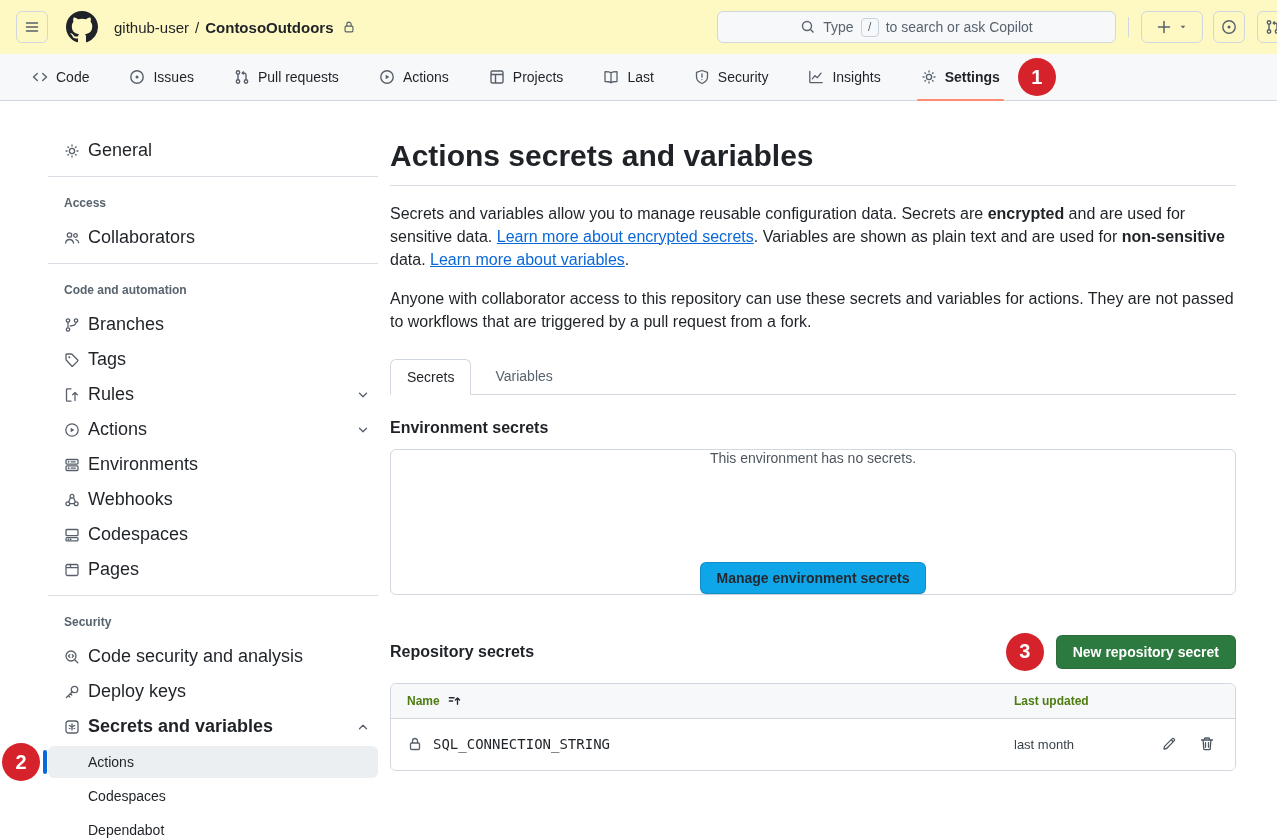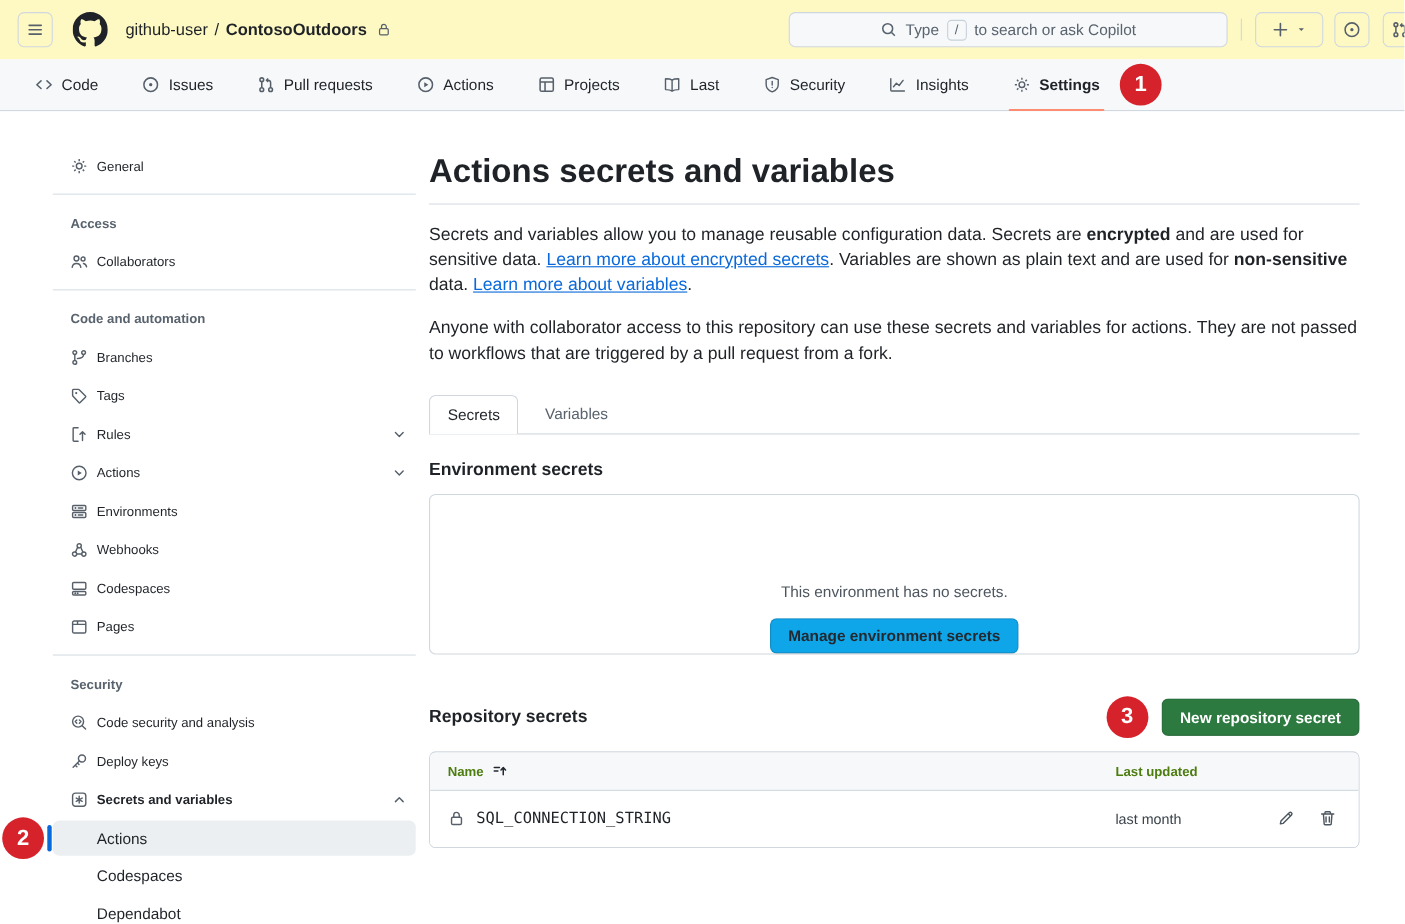--- a/index.html
+++ b/index.html
@@ -34,21 +34,21 @@
   
   .num-badge { width: 38px; height: 38px; border-radius: 50%; background: #d6232b; color: #fff; font-size: 20px; font-weight: 700; display: flex; align-items: center; justify-content: center; z-index: 20; }
   .badge-1 { position: absolute; right: -46px; top: 50%; transform: translateY(-50%); }
   .badge-2 { position: absolute; left: -46px; top: 50%; transform: translateY(-50%); }
   .badge-3 { flex: none; margin-right: 12px; }
 
   
   .layout { display: flex; }
   .sidebar { width: 390px; flex: none; padding: 32px 0 0 48px; }
   .sidebar-inner { width: 330px; }
-  .side-item { height: 35px; display: flex; align-items: center; gap: 8px; padding: 0 8px 0 16px; font-size: 12px; color: #1f2328; cursor: pointer; border-radius: 6px; }
+  .side-item { height: 35px; display: flex; align-items: center; gap: 8px; padding: 0 8px 0 16px; font-size: 18px; color: #1f2328; cursor: pointer; border-radius: 6px; }
   .side-item .side-ic { color: #57606a; flex: none; display: flex; }
   .side-item .grow { flex: 1; }
   .side-item .chev { color: #57606a; flex: none; display: flex; }
   .side-item.bold { font-weight: 600; }
   .side-divider { height: 1px; background: #d8dee4; margin: 8px 0; }
   .side-header { height: 35px; display: flex; align-items: center; padding-left: 16px; font-size: 12px; font-weight: 700; color: #59636e; }
   .sub-item { position: relative; height: 32px; margin: 2px 0; display: flex; align-items: center; padding-left: 40px; font-size: 14px; color: #1f2328; cursor: pointer; border-radius: 6px; }
   .sub-item.active { background: #eceff1; }
   .active-bar { position: absolute; left: -5px; top: 50%; transform: translateY(-50%); width: 4px; height: 24px; background: #0969da; border-radius: 2px; }
 
@@ -59,21 +59,21 @@
   .intro + .intro { margin-top: 16px; }
   .intro b { font-weight: 700; }
   a.link { color: #0969da; text-decoration: underline; cursor: pointer; }
 
   .tabnav { margin-top: 26px; display: flex; align-items: flex-start; border-bottom: 1px solid #d0d7de; }
   .tabnav-tab { font-size: 14px; padding: 9px 16px; cursor: pointer; }
   .tabnav-tab.active { background: #fff; border: 1px solid #d0d7de; border-bottom: 1px solid #fff; border-radius: 6px 6px 0 0; margin-bottom: -1px; color: #1f2328; }
   .tabnav-tab.inactive { color: #59636e; margin-left: 8px; }
 
   .section-heading { margin-top: 24px; font-size: 16px; font-weight: 700; }
-  .empty-box { margin-top: 12px; height: 146px; border: 1px solid #d0d7de; border-radius: 6px; display: flex; flex-direction: column; align-items: center; justify-content: flex-end; gap: 16px; }
+  .empty-box { margin-top: 12px; height: 146px; border: 1px solid #d0d7de; border-radius: 6px; display: flex; flex-direction: column; align-items: center; justify-content: space-between; gap: 16px; }
   .empty-msg { font-size: 14px; color: #4d565f; }
   .btn { font-family: "Liberation Sans", sans-serif; font-size: 14px; font-weight: 600; border-radius: 6px; cursor: pointer; }
   .btn-secondary { padding: 7px 16px; background: #0ea5e9; color: #24292f; border: 1px solid rgba(31,35,40,0.18); box-shadow: 0 1px 0 rgba(31,35,40,0.04); }
   .btn-primary { padding: 8px 16px; background: #2c7a3f; color: #fff; border: 1px solid rgba(31,35,40,0.15); }
 
   .repo-secrets-header { margin-top: 38px; display: flex; align-items: center; }
   .repo-secrets-header .section-heading { margin-top: 0; }
   .repo-secrets-header .spacer { flex: 1; }
 
   .secrets-table { margin-top: 12px; border: 1px solid #d0d7de; border-radius: 6px; overflow: hidden; }

